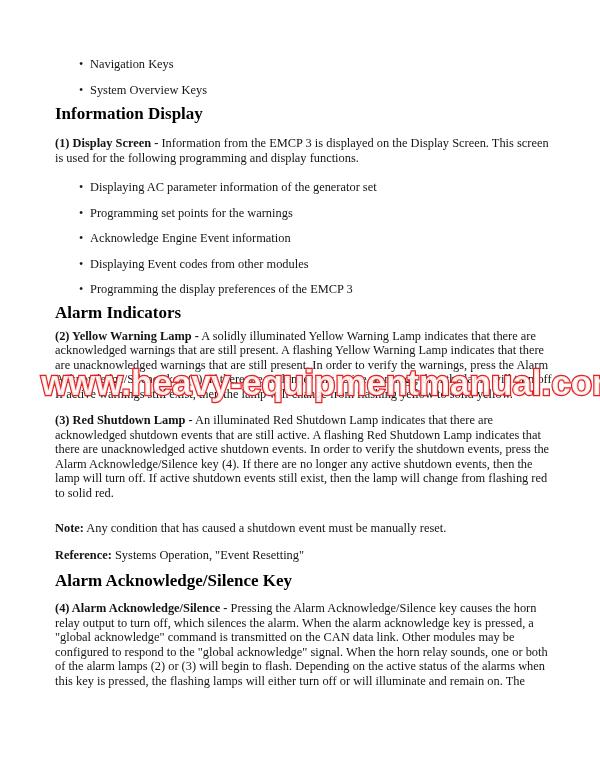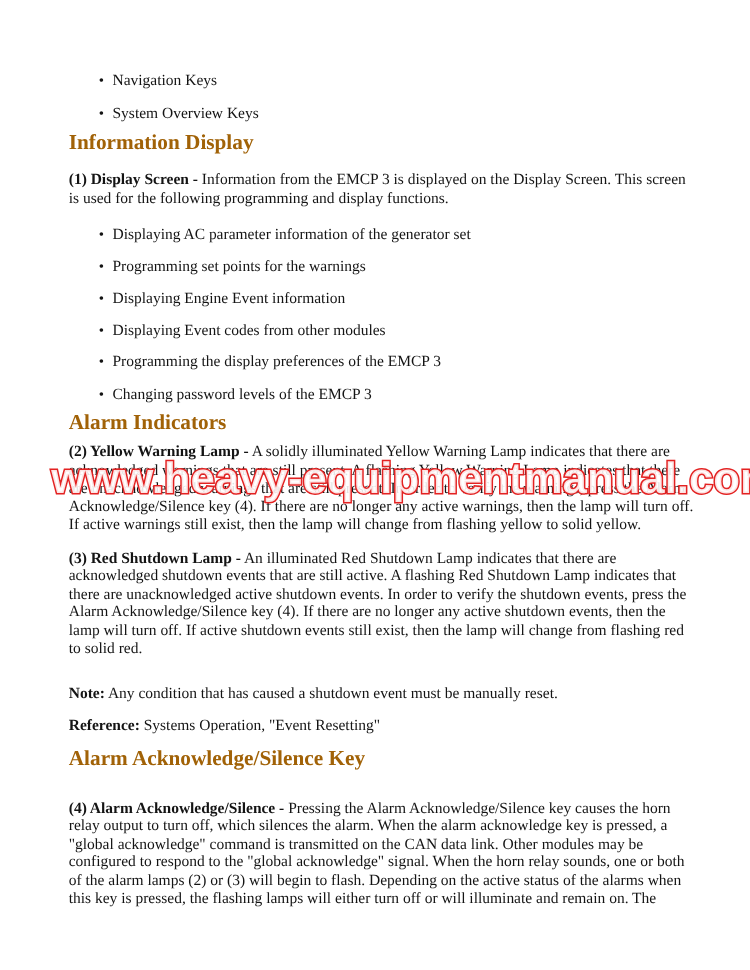--- a/index.html
+++ b/index.html
@@ -22,27 +22,27 @@
   .content > :nth-child(1){margin-top:0;}
   .content > :nth-child(2){margin-top:7px;}
   .content > :nth-child(3){margin-top:12px;}
   .content > :nth-child(4){margin-top:15px;}
   .content > :nth-child(5){margin-top:6px;}
   .content > :nth-child(6){margin-top:6px;}
   .content > :nth-child(7){margin-top:12px;}
   .content > :nth-child(8){margin-top:21px;}
   .content > :nth-child(9){margin-top:12px;}
   .content > :nth-child(10){margin-top:9px;}
-  .content > :nth-child(11){margin-top:22px;}
+  .content > :nth-child(11){margin-top:10px;}
   h2.heading{
     font-family:"Liberation Serif", serif;
     font-size:17px;
     line-height:20px;
     font-weight:bold;
-    color:#a16207;
+    color:#000000;
   }
   ul.bullets{
     list-style:none;
     padding:0 0 0 24px;
   }
   ul.bullets li{
     position:relative;
     padding-left:11px;
     margin:0 0 11px 0;
   }
@@ -83,24 +83,23 @@
   <div class="content">
       <ul class="bullets">
         <li>Navigation Keys</li>
         <li>System Overview Keys</li>
       </ul>
       <h2 class="heading">Information Display</h2>
       <p class="para"><b>(1) Display Screen -</b><span> Information from the EMCP 3 is displayed on the Display Screen. This screen is used for the following programming and display functions.</span></p>
       <ul class="bullets">
         <li>Displaying AC parameter information of the generator set</li>
         <li>Programming set points for the warnings</li>
-        <li>Displaying Engine Event information</li>
+        <li>Acknowledge Engine Event information</li>
         <li>Displaying Event codes from other modules</li>
         <li>Programming the display preferences of the EMCP 3</li>
-        <li>Changing password levels of the EMCP 3</li>
       </ul>
       <h2 class="heading">Alarm Indicators</h2>
       <p class="para"><b>(2) Yellow Warning Lamp -</b><span> A solidly illuminated Yellow Warning Lamp indicates that there are acknowledged warnings that are still present. A flashing Yellow Warning Lamp indicates that there are unacknowledged warnings that are still present. In order to verify the warnings, press the Alarm Acknowledge/Silence key (4). If there are no longer any active warnings, then the lamp will turn off. If active warnings still exist, then the lamp will change from flashing yellow to solid yellow.</span></p>
       <p class="para"><b>(3) Red Shutdown Lamp -</b><span> An illuminated Red Shutdown Lamp indicates that there are acknowledged shutdown events that are still active. A flashing Red Shutdown Lamp indicates that there are unacknowledged active shutdown events. In order to verify the shutdown events, press the Alarm Acknowledge/Silence key (4). If there are no longer any active shutdown events, then the lamp will turn off. If active shutdown events still exist, then the lamp will change from flashing red to solid red.</span></p>
       <p class="para"><b>Note:</b><span> Any condition that has caused a shutdown event must be manually reset.</span></p>
       <p class="para"><b>Reference:</b><span> Systems Operation, "Event Resetting"</span></p>
       <h2 class="heading">Alarm Acknowledge/Silence Key</h2>
       <p class="para"><b>(4) Alarm Acknowledge/Silence -</b><span> Pressing the Alarm Acknowledge/Silence key causes the horn relay output to turn off, which silences the alarm. When the alarm acknowledge key is pressed, a "global acknowledge" command is transmitted on the CAN data link. Other modules may be configured to respond to the "global acknowledge" signal. When the horn relay sounds, one or both of the alarm lamps (2) or (3) will begin to flash. Depending on the active status of the alarms when this key is pressed, the flashing lamps will either turn off or will illuminate and remain on. The</span></p>
     </div>
   <div class="watermark">www.heavy-equipmentmanual.com</div>

